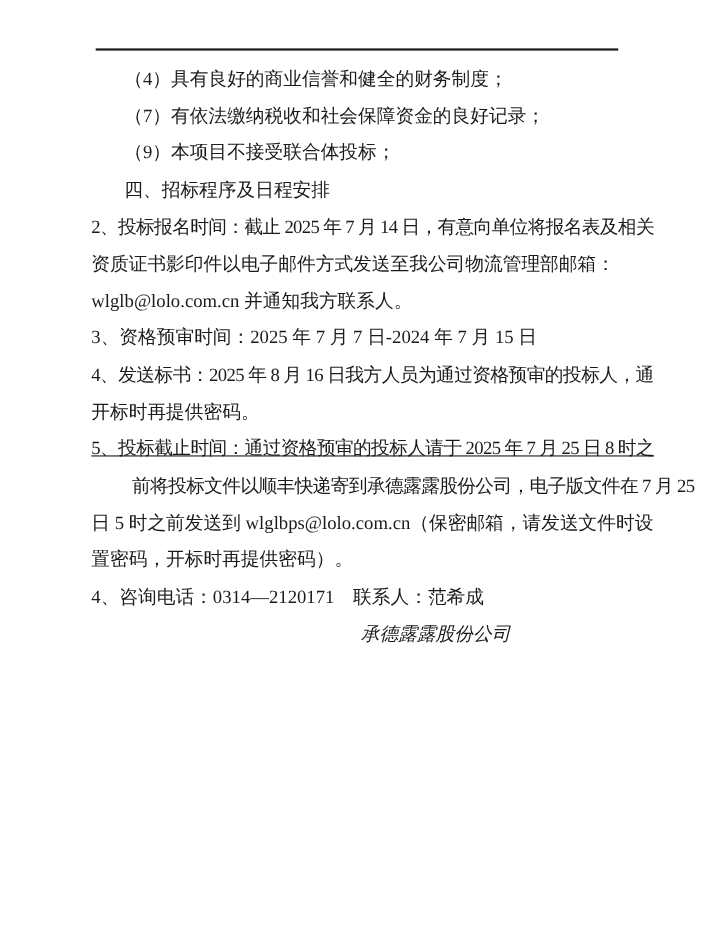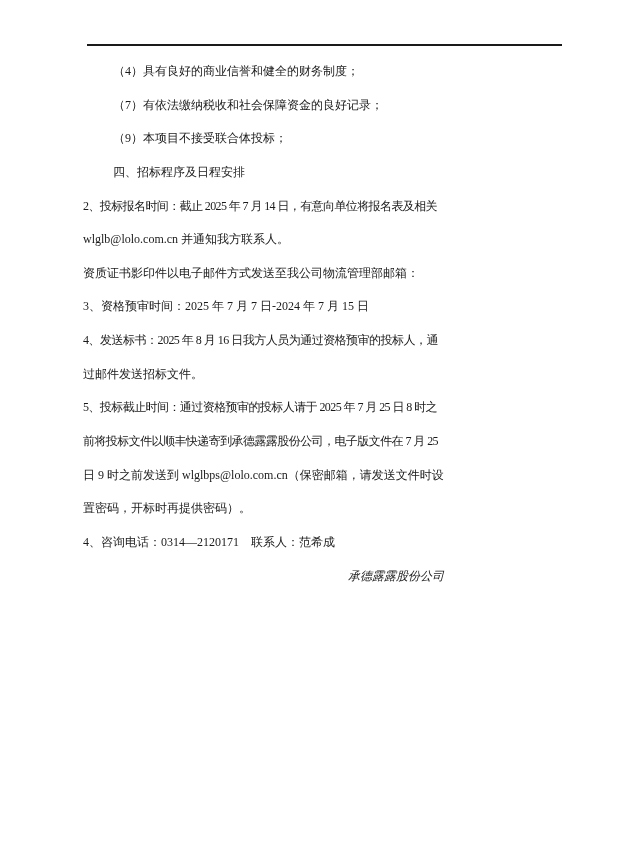--- a/index.html
+++ b/index.html
@@ -30,21 +30,21 @@
   }
   .doc-body {
     position: absolute;
     left: 83px;
     top: 55px;
     width: 480px;
   }
   .line {
     height: 33.65px;
     line-height: 33.65px;
-    font-size: 12px;
+    font-size: 17px;
     white-space: nowrap;
     text-align: left;
   }
   .line.indent {
     padding-left: 30px;
   }
   .line.signature {
     margin-left: 147px;
     width: 332px;
     text-align: center;
@@ -55,25 +55,25 @@
 <body style="color: rgb(26, 26, 26);">
 
 <div class="page">
   <div class="header-rule" style="background: rgb(26, 26, 26);"></div>
   <div class="doc-body">
       <div class="line indent">（4）具有良好的商业信誉和健全的财务制度；</div>
       <div class="line indent">（7）有依法缴纳税收和社会保障资金的良好记录；</div>
       <div class="line indent">（9）本项目不接受联合体投标；</div>
       <div class="line indent">四、招标程序及日程安排</div>
       <div class="line justify" style="letter-spacing: -0.6px; font-family: Liberation Serif, serif;">2、投标报名时间：截止 2025 年 7 月 14 日，有意向单位将报名表及相关</div>
+      <div class="line justify">资质证书影印件以电子邮件方式发送至我公司物流管理部邮箱：</div>
       <div class="line plain">wlglb@lolo.com.cn 并通知我方联系人。</div>
-      <div class="line justify">资质证书影印件以电子邮件方式发送至我公司物流管理部邮箱：</div>
       <div class="line plain">3、资格预审时间：2025 年 7 月 7 日-2024 年 7 月 15 日</div>
       <div class="line justify" style="letter-spacing: -0.512821px;">4、发送标书：2025 年 8 月 16 日我方人员为通过资格预审的投标人，通</div>
-      <div class="line plain">过邮件发送招标文件。</div>
-      <div class="line justify" style="letter-spacing: -0.571429px;">5、投标截止时间：通过资格预审的投标人请于 2025 年 7 月 25 日 8 时之</div>
-      <div class="line justify" style="letter-spacing: -0.571429px;">前将投标文件以顺丰快递寄到承德露露股份公司，电子版文件在 7 月 25</div>
-      <div class="line justify">日 9 时之前发送到 wlglbps@lolo.com.cn（保密邮箱，请发送文件时设</div>
+      <div class="line plain">开标时再提供密码。</div>
+      <div class="line justify" style="letter-spacing: -0.571429px; text-decoration: underline;">5、投标截止时间：通过资格预审的投标人请于 2025 年 7 月 25 日 8 时之</div>
+      <div class="line justify" style="letter-spacing: -0.571429px; margin-left: 37px;">前将投标文件以顺丰快递寄到承德露露股份公司，电子版文件在 7 月 25</div>
+      <div class="line justify">日 5 时之前发送到 wlglbps@lolo.com.cn（保密邮箱，请发送文件时设</div>
       <div class="line plain">置密码，开标时再提供密码）。</div>
       <div class="line plain">4、咨询电话：0314—2120171　联系人：范希成</div>
       <div class="line signature">承德露露股份公司</div>
     </div>
 </div>
 
 </body></html>

